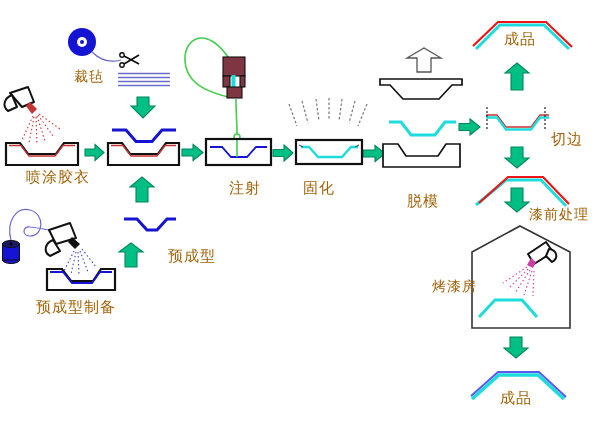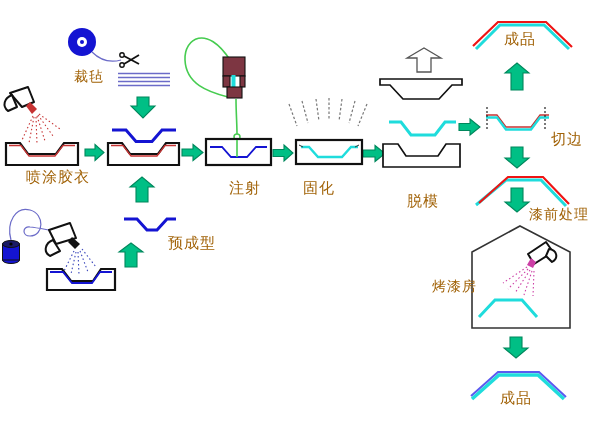--- a/index.html
+++ b/index.html
@@ -183,21 +183,22 @@
   <path class="cyan-thick" d="M479,317 L495,300 H522 L537,317"></path>
 
   <g>
     <path d="M472,399 L499,375 H538 L564,399" fill="none" stroke="var(--part-cyan)" stroke-width="3.5"></path>
     <path d="M471,396 L498,372 H539 L566,397" fill="none" stroke="var(--final-top-blue)" stroke-width="2"></path>
   </g>
 </svg>
 
 <div class="lbl small" style="left:74px;top:69px">裁毡</div>
 <div class="lbl" style="left:26px;top:170px">喷涂胶衣</div>
-<div class="lbl" style="left:168px;top:236px">预成型</div>
+<div class="lbl" style="left:36px;top:300px">预成型制备</div>
+<div class="lbl" style="left:168px;top:249px">预成型</div>
 <div class="lbl" style="left:229px;top:181px">注射</div>
 <div class="lbl" style="left:303px;top:181px">固化</div>
 <div class="lbl" style="left:407px;top:194px">脱模</div>
 <div class="lbl" style="left:504px;top:32px">成品</div>
 <div class="lbl" style="left:551px;top:132px">切边</div>
 <div class="lbl small" style="left:529px;top:207px">漆前处理</div>
 <div class="lbl small" style="left:432px;top:279px">烤漆房</div>
 <div class="lbl" style="left:500px;top:391px">成品</div>
 
 </div>

